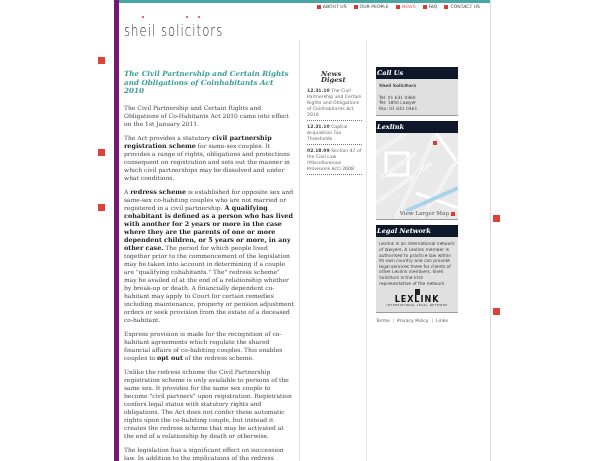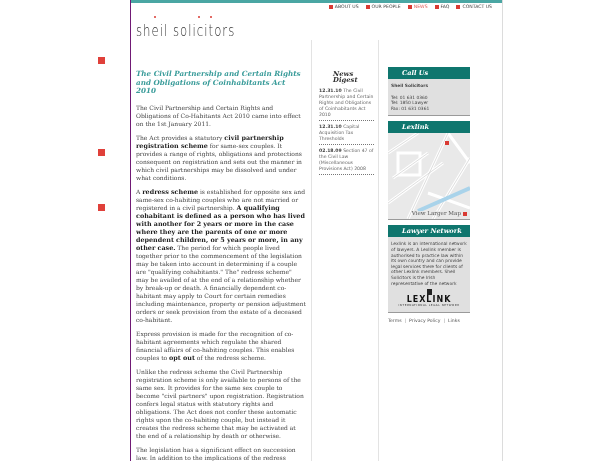--- a/index.html
+++ b/index.html
@@ -1,18 +1,18 @@
 <!DOCTYPE html>
 <html><head>
 <meta charset="utf-8">
 <style>
   html, body { margin:0; padding:0; background:#ffffff; }
   body { width:600px; height:461px; position:relative; overflow:hidden; font-family:"DejaVu Serif", serif; color:#333; }
   .deco { position:absolute; width:7px; height:7px; background:#e0403a; }
-  .page { position:absolute; left:130px; top:0; width:371px; height:461px; border-left:1px solid #701a75; border-right:1px solid #dcdcdc; background:#fff; }
+  .page { position:absolute; left:114px; top:0; width:371px; height:461px; border-left:5px solid #701a75; border-right:1px solid #dcdcdc; background:#fff; }
   .topbar { position:absolute; left:0; top:0; width:371px; height:3px; background:#4aa6a3; }
   .nav { position:absolute; right:10px; top:4px; display:flex; gap:7px; font-family:"DejaVu Sans", sans-serif; font-size:4.6px; color:#444; }
   .nav-item { display:flex; align-items:center; gap:2px; white-space:nowrap; cursor:pointer; }
   .nav-item .sq { width:4px; height:4px; background:#d93a33; display:inline-block; }
   .nav-item.active { color:#e05a55; }
   .logo { position:absolute; left:5px; top:16px; }
   .logo-dots { position:relative; height:4px; }
   .logo-dots span { position:absolute; top:0; width:2px; height:2px; border-radius:1px; background:#d93a33; }
   .logo-text { font-family:"DejaVu Sans", sans-serif; font-size:15px; letter-spacing:1.3px; color:#333; transform:scaleX(0.78); transform-origin:left; margin-top:2px; white-space:nowrap; font-weight:300; }
   .main { position:absolute; left:5px; top:70px; width:170px; font-size:6px; line-height:8px; color:#444; }
@@ -21,21 +21,21 @@
   .main b { color:#222; }
   .main .bolder { font-size:6.4px; }
   .col-sep1 { position:absolute; left:180px; top:40px; width:1px; height:421px; background:#e3e3e3; }
   .col-sep2 { position:absolute; left:247px; top:40px; width:1px; height:421px; background:#e3e3e3; }
   .news { position:absolute; left:188px; top:71px; width:55px; font-family:"DejaVu Sans", sans-serif; font-size:4.6px; line-height:6px; color:#666; }
   .news h2 { font-family:"DejaVu Serif", serif; font-style:italic; font-weight:bold; font-size:6.8px; color:#333; margin:0 0 4px 14px; }
   .news-item { border-bottom:1px dotted #777; padding:1px 0 2px 0; margin-bottom:2px; cursor:pointer; }
   .news-item .date { font-weight:bold; color:#444; }
   .side { position:absolute; left:257px; top:67px; width:82px; font-family:"DejaVu Sans", sans-serif; font-size:4.4px; line-height:5.6px; color:#444; }
   .box { background:#e0e0e0; border-bottom:1px solid #9a9a9a; margin-bottom:5px; }
-  .box-title { background:#0f766e; color:#fff; font-family:"DejaVu Serif", serif; font-style:italic; font-weight:bold; font-size:6.6px; height:12px; line-height:12px; padding-left:14px; }
+  .box-title { background:#0f172a; color:#fff; font-family:"DejaVu Serif", serif; font-style:italic; font-weight:bold; font-size:6.6px; height:12px; line-height:12px; padding-left:1px; }
   .box-body { padding:4px 3px 4px 3px; }
   .callus b { display:block; margin-bottom:6px; }
   .map { position:relative; height:86px; background:#e9e9e9; overflow:hidden; }
   .map svg { position:absolute; left:0; top:0; }
   .map-link { position:absolute; right:3px; bottom:3px; font-family:"DejaVu Serif", serif; font-size:5.6px; color:#555; display:flex; align-items:center; gap:2px; cursor:pointer; background:rgba(233,233,233,0.8); }
   .map-link .sq { width:4px; height:4px; background:#d93a33; display:inline-block; }
   .lexlink-logo { text-align:center; margin-top:3px; }
   .lexlink-logo .mark { width:5px; height:6px; background:#222; margin:0 auto 2px auto; }
   .lexlink-logo .name { font-family:"DejaVu Sans", sans-serif; font-weight:bold; font-size:8px; letter-spacing:1px; color:#111; }
   .lexlink-logo .sub { font-size:2.8px; letter-spacing:0.5px; color:#333; }
@@ -143,21 +143,21 @@
           <rect x="57" y="8" width="4" height="4" fill="#d93a33"></rect>
         </svg>
         <div class="map-link">
             <span>View Larger Map</span>
             <span class="sq"></span>
           </div>
       </div>
     </div>
 
     <div class="box">
-      <div class="box-title">Lawyer Network</div>
+      <div class="box-title">Legal Network</div>
       <div class="box-body">
         <div>Lexlink is an international network of lawyers. A Lexlink member is authorised to practice law within its own country and can provide legal services there for clients of other Lexlink members.  Sheil Solicitors is the Irish representative of the network</div>
         <div class="lexlink-logo">
           <div class="mark"></div>
           <div class="name">LEXLINK</div>
           <div class="sub">INTERNATIONAL LEGAL NETWORK</div>
         </div>
       </div>
     </div>
 

